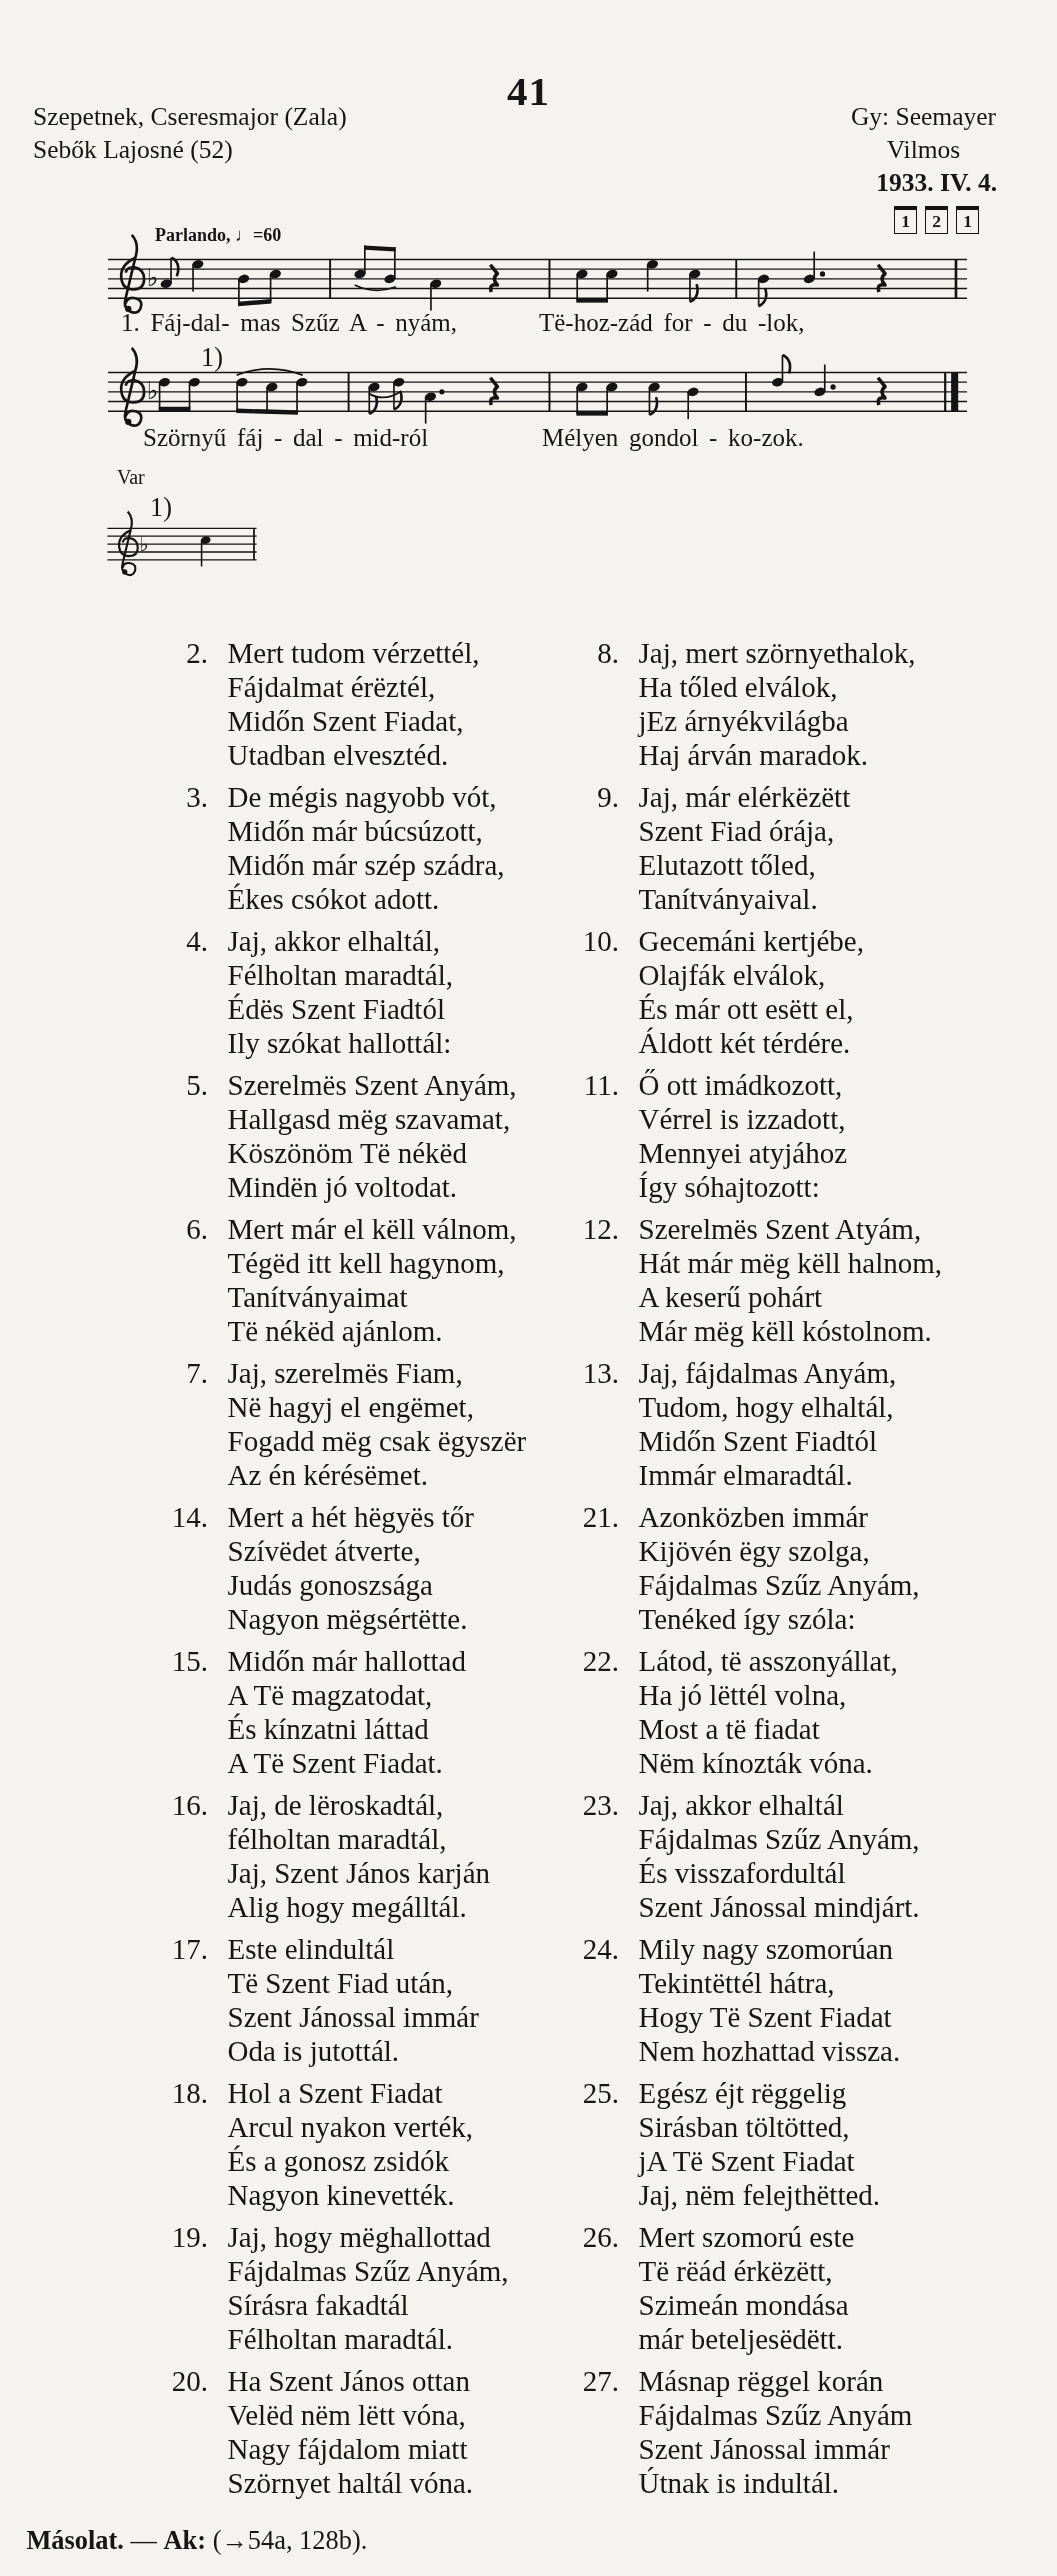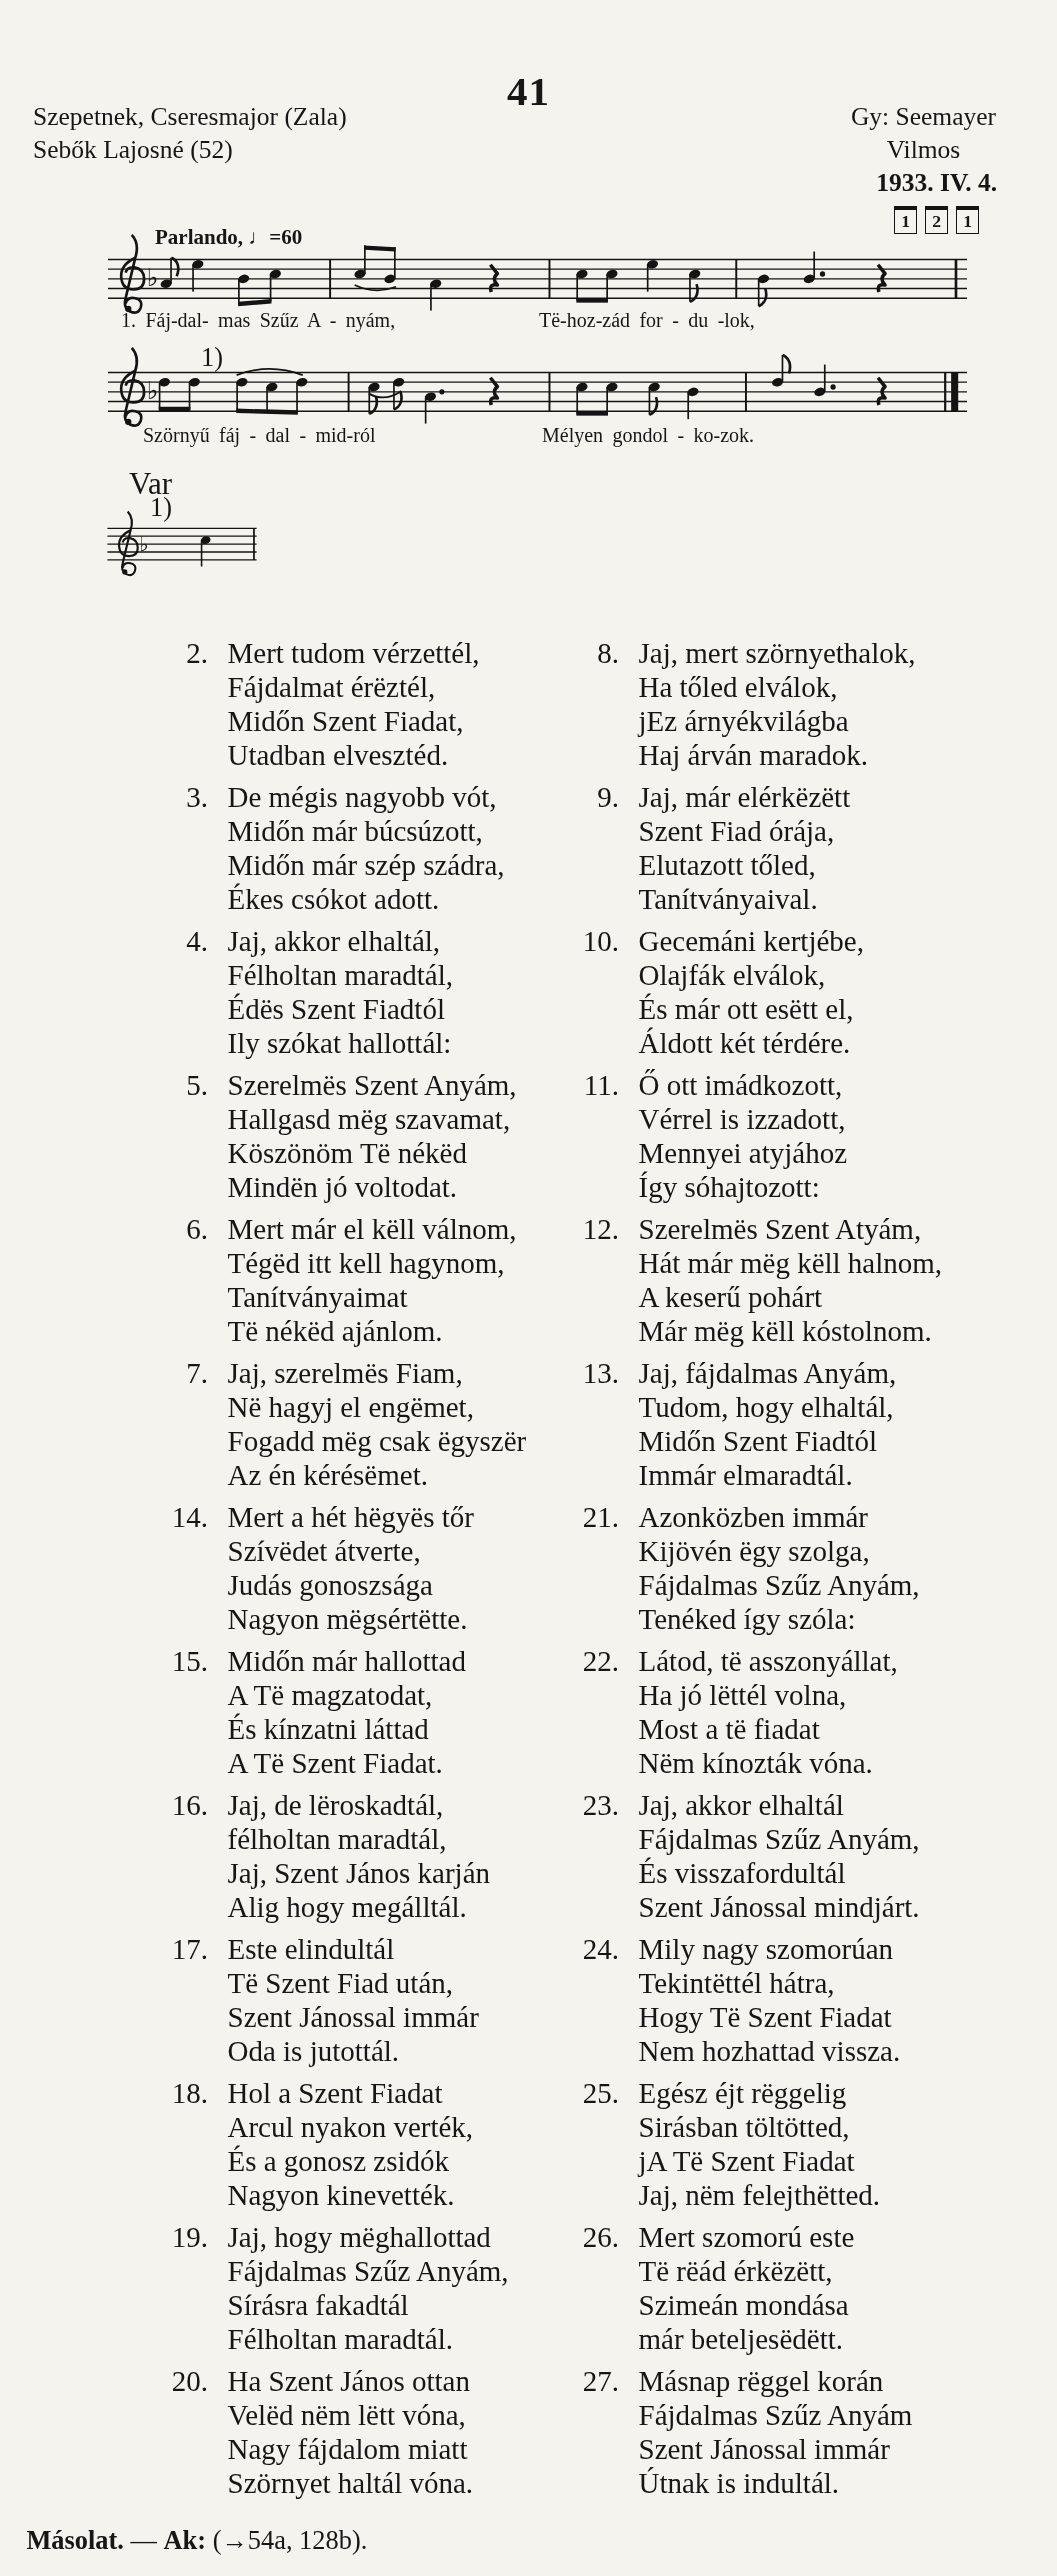--- a/index.html
+++ b/index.html
@@ -14,24 +14,24 @@
   .hleft{left:33px;top:100px;font-size:25.5px;line-height:33px;}
   .hright{left:818px;top:100px;width:211px;font-size:25.5px;line-height:33px;}
   .hright .r1{text-align:center;}
   .hright .r2{text-align:center;padding-left:26.4px;font-weight:bold;}
   .sigla{display:flex;justify-content:center;gap:8px;margin-top:7px;padding-left:26.4px;}
   .sig-box{
     width:21px;height:23px;border:1.8px solid #141414;border-top-width:4.4px;
     display:flex;align-items:center;justify-content:center;
     font-size:17.6px;font-weight:bold;line-height:1;
   }
-  .tempo{left:155px;top:225px;font-size:21px;font-weight:bold;}
-  .lyric{font-size:20px;word-spacing:4.4px;white-space:nowrap;}
+  .tempo{left:155px;top:225px;font-size:18px;font-weight:bold;}
+  .lyric{font-size:25px;word-spacing:4.4px;white-space:nowrap;}
   .marker{font-size:26.4px;}
-  .varlabel{left:129px;top:466px;font-size:31px;}
+  .varlabel{left:117px;top:466px;font-size:20px;}
   svg{display:block;}
   .stroke{stroke:#141414;fill:none;}
   .ink{fill:#141414;}
   
   .vcol{position:absolute;top:636px;width:440px;}
   .vcol-left{left:88px;}
   .vcol-right{left:499px;}
   .verse{display:flex;height:137px;margin-bottom:7px;}
   .vnum{width:120px;text-align:right;padding-right:11.5px;font-size:29px;line-height:34px;flex:none;}
   .vlines{font-size:29px;line-height:34px;white-space:nowrap;margin-left:8px;}

